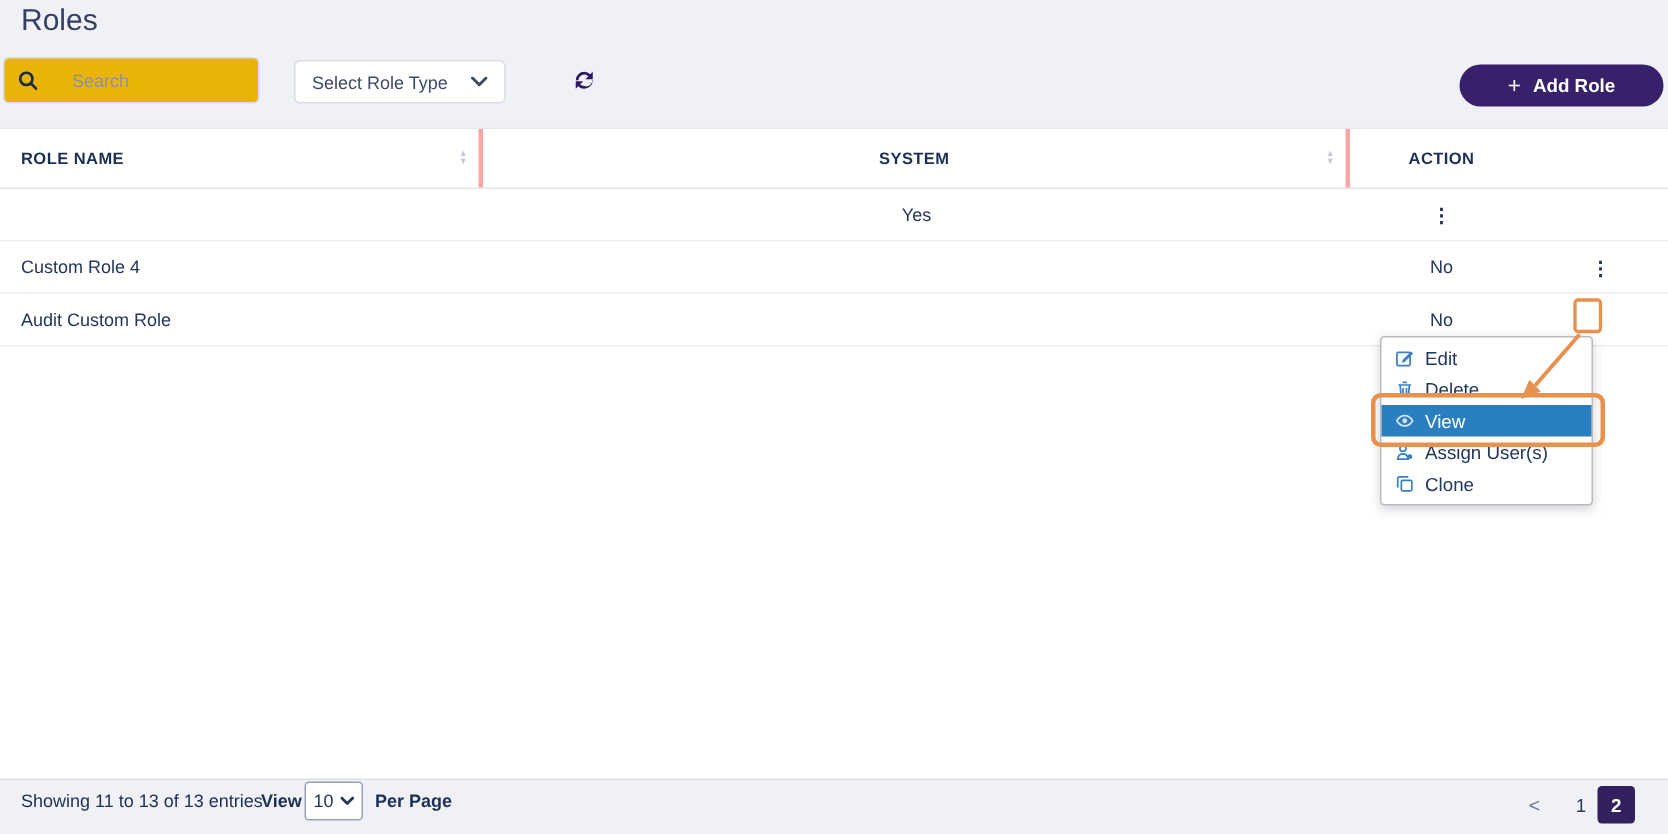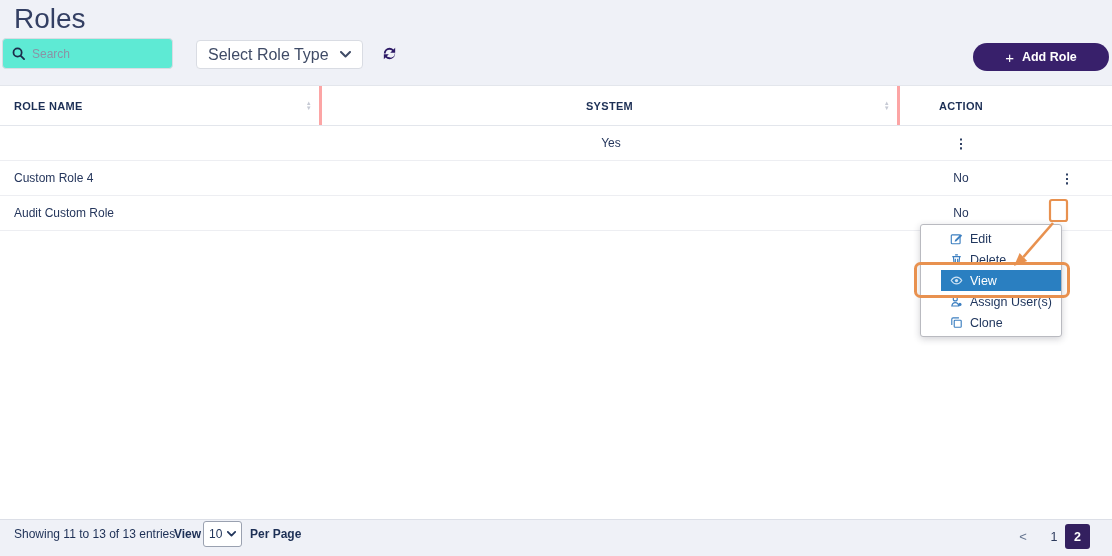--- a/index.html
+++ b/index.html
@@ -6,38 +6,38 @@
   html,body { width:1112px; height:556px; }
   body {
     position:relative;
     background:#eff1f7;
     font-family:"Liberation Sans", sans-serif;
     overflow:hidden;
     color:#22365c;
   }
   .page-title {
     position:absolute; left:14px; top:3px;
-    font-size:28px; font-weight:400; color:#333f63;
+    font-size:20px; font-weight:400; color:#333f63;
   }
   
   .search-box {
     position:absolute; left:2px; top:38px; width:171px; height:31px;
-    background:#5eead4; border:1px solid #d9dce3; border-radius:4px;
-    display:flex; align-items:center; padding:0 9px; gap:7px;
+    background:#eab308; border:1px solid #d9dce3; border-radius:4px;
+    display:flex; align-items:center; padding:0 9px; gap:23px;
   }
   .search-box input {
     border:none; outline:none; width:100%; font-size:12px;
     font-family:"Liberation Sans", sans-serif; color:#33415f; background:transparent;
   }
   .search-box input::placeholder { color:#8a93a6; }
   .select-box {
-    position:absolute; left:196px; top:40px; width:167px; height:29px;
+    position:absolute; left:196px; top:40px; width:141px; height:29px;
     background:#fff; border:1px solid #d9dce3; border-radius:4px;
     display:flex; align-items:center; justify-content:space-between;
-    padding:0 11px; font-size:16px; color:#3f4b66; cursor:pointer;
+    padding:0 11px; font-size:12px; color:#3f4b66; cursor:pointer;
   }
   .refresh-btn {
     position:absolute; left:379px; top:43px; width:20px; height:20px;
     background:transparent; border:none; cursor:pointer;
     display:flex; align-items:center; justify-content:center;
   }
   .add-role-btn {
     position:absolute; left:973px; top:43px; width:136px; height:28px;
     background:#38206b; border:none; border-radius:14px;
     color:#fff; font-size:12.5px; font-weight:bold;
@@ -81,21 +81,21 @@
   }
   
   .action-menu {
     position:absolute; left:920px; top:224px; width:142px;
     background:#fff; border:1px solid #b9bac0; border-radius:3px;
     box-shadow:0 2px 7px rgba(40,40,60,.22);
     padding:3px 0; z-index:5;
   }
   .menu-item {
     height:21px; display:flex; align-items:center; gap:7px;
-    padding:0 8px; font-size:12.5px; color:#21375e; cursor:pointer;margin-left:20px;
+    padding:0 8px; font-size:12.5px; color:#21375e; cursor:pointer;
   }
   .menu-item .mi-icon { width:14px; height:14px; display:flex; align-items:center; justify-content:center; }
   .menu-item.highlight { background:#2a7fc1; color:#fff; }
   
   .footer-showing { position:absolute; left:14px; top:527px; font-size:12px; font-weight:normal; color:#1c2f55; }
   .footer-viewlbl { position:absolute; left:174px; top:527px; font-size:12px; font-weight:bold; color:#1c2f55; }
   .perpage-select {
     position:absolute; left:203px; top:521px; width:39px; height:23px;
     background:#fff; border:1px solid #9aa1b0; border-radius:3px;
     display:flex; align-items:center; justify-content:space-between;

